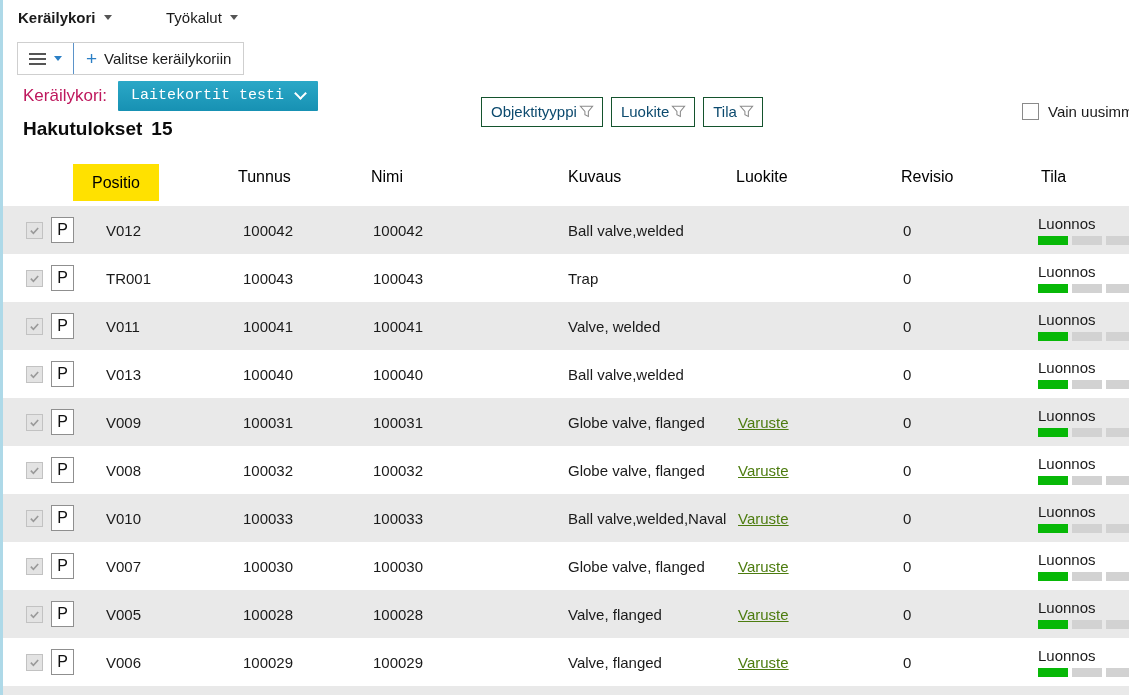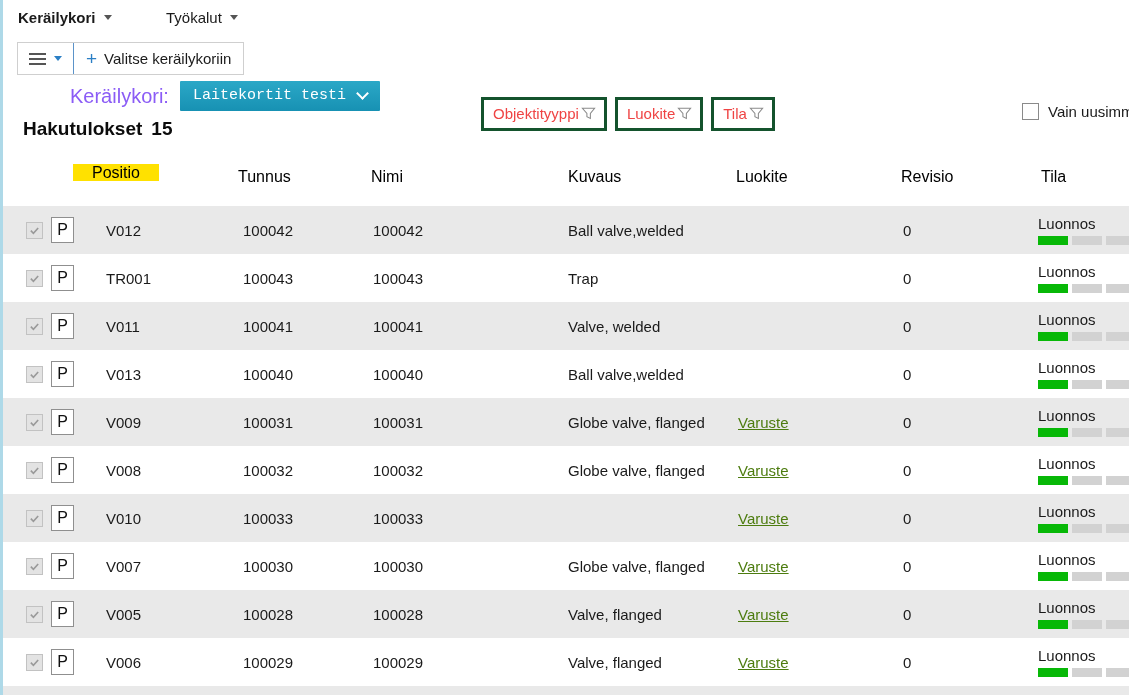--- a/index.html
+++ b/index.html
@@ -13,40 +13,40 @@
   
   .split-btn{position:absolute;top:42px;left:14px;height:31px;display:flex;align-items:stretch;border:1px solid #cfcfcf;background:#fff;}
   .burger-btn{display:flex;align-items:center;gap:8px;padding:0 11px;background:none;border:none;cursor:pointer;}
   .burger-icon{display:block;width:17px;height:2px;background:#555;box-shadow:0 5px 0 #555,0 -5px 0 #555;}
   .vdivider{width:1px;background:#5b93c9;}
   .add-btn{display:flex;align-items:center;gap:7px;padding:0 12px;background:none;border:none;cursor:pointer;
            font-family:"Liberation Sans",sans-serif;font-size:15px;color:#1a1a1a;}
   .plus{color:#2b7fc5;font-size:19px;line-height:1;}
   
   .basket-row{position:absolute;top:81px;left:20px;display:flex;align-items:center;gap:11px;}
-  .basket-label{font-size:20px;color:#8b5cf6;margin-left:47px;}
+  .basket-label{font-size:17px;color:#be185d;}
   .basket-select{display:flex;align-items:center;gap:12px;border:none;cursor:pointer;color:#fff;font-size:15px;
                  padding:6px 13px 7px 13px;background:linear-gradient(#2ba8c7,#1791b3);border-radius:1px;
                  font-family:Liberation Mono, monospace;}
   .chev-white{width:7px;height:7px;border-right:2px solid #fff;border-bottom:2px solid #fff;transform:rotate(45deg);margin-top:-4px;}
   
   .results-row{position:absolute;top:118px;left:20px;font-size:19px;font-weight:600;color:#0c0c0c;}
   .results-count{font-weight:800;margin-left:9px;}
   
   .filters{position:absolute;top:97px;left:478px;display:flex;gap:8px;}
-  .filter-btn{display:inline-flex;align-items:center;gap:2px;border:3px solid #14532d;background:#fff;cursor:pointer;
-              font-family:"Liberation Sans",sans-serif;font-size:15px;color:#ef4444;padding:5px 8px 6px 9px;}
+  .filter-btn{display:inline-flex;align-items:center;gap:2px;border:1px solid #14532d;background:#fff;cursor:pointer;
+              font-family:"Liberation Sans",sans-serif;font-size:15px;color:#0c4a6e;padding:5px 8px 6px 9px;}
   .funnel{flex:none;}
   
   .newest{position:absolute;top:103px;left:1019px;display:flex;align-items:center;gap:9px;font-size:15px;white-space:nowrap;cursor:pointer;}
   .cbx{width:15px;height:15px;border:1px solid #8a8a8a;background:#fff;flex:none;}
   
   .thead{position:absolute;top:164px;left:0;right:0;height:30px;font-size:16px;color:#000;}
   .h{position:absolute;top:4px;}
-  .h-positio{left:70px;top:0;width:86px;height:17px;background:#ffe100;display:flex;align-items:center;justify-content:center;}
+  .h-positio{left:70px;top:0;width:86px;height:37px;background:#ffe100;display:flex;align-items:center;justify-content:center;}
   .h-tunnus{left:235px;} .h-nimi{left:368px;} .h-kuvaus{left:565px;} .h-luokite{left:733px;} .h-revisio{left:898px;} .h-tila{left:1038px;}
   
   .tbody{position:absolute;top:206px;left:0;right:0;}
   .row{position:relative;height:48px;background:#fff;}
   .row.gray{background:#e9e9e9;}
   .cell{position:absolute;top:0;height:48px;display:flex;align-items:center;font-size:15px;color:#1a1a1a;}
   .c-cb{left:23px;} .c-p{left:48px;} .c-positio{left:103px;} .c-tunnus{left:240px;} .c-nimi{left:370px;}
   .c-kuvaus{left:565px;} .c-luokite{left:735px;} .c-revisio{left:900px;}
   .c-tila{left:1035px;flex-direction:column;align-items:flex-start;justify-content:center;gap:4px;}
   .rowcb{width:15px;height:15px;border:1px solid #c2c2c2;background:#e3e3e3;display:flex;align-items:center;justify-content:center;}
@@ -297,20 +297,21 @@
               <path d="M2 6.2 4.8 9 10 3.2" fill="none" stroke="#9a9a9a" stroke-width="1.8"></path>
             </svg>
         </span>
       </span>
       <span class="cell c-p">
         <span class="pbadge">P</span>
       </span>
       <span class="cell c-positio">V010</span>
       <span class="cell c-tunnus">100033</span>
       <span class="cell c-nimi">100033</span>
+      <span class="cell c-kuvaus">Ball valve,welded,Naval</span>
       <a class="cell c-luokite link">Varuste</a>
       <span class="cell c-revisio">0</span>
       <span class="cell c-tila">
         <span class="tila-label">Luonnos</span>
         <span class="tila-bar">
           <i class="seg on"></i>
           <i class="seg"></i>
           <i class="seg"></i>
         </span>
       </span>

